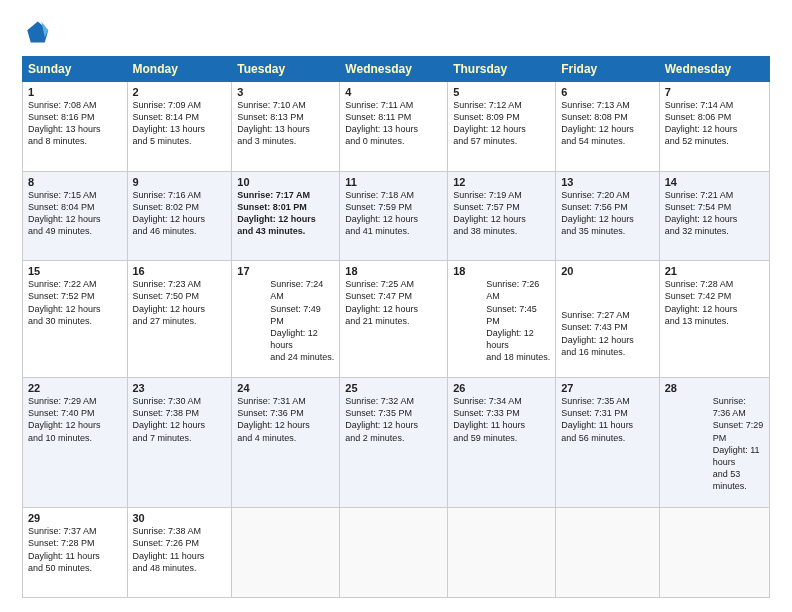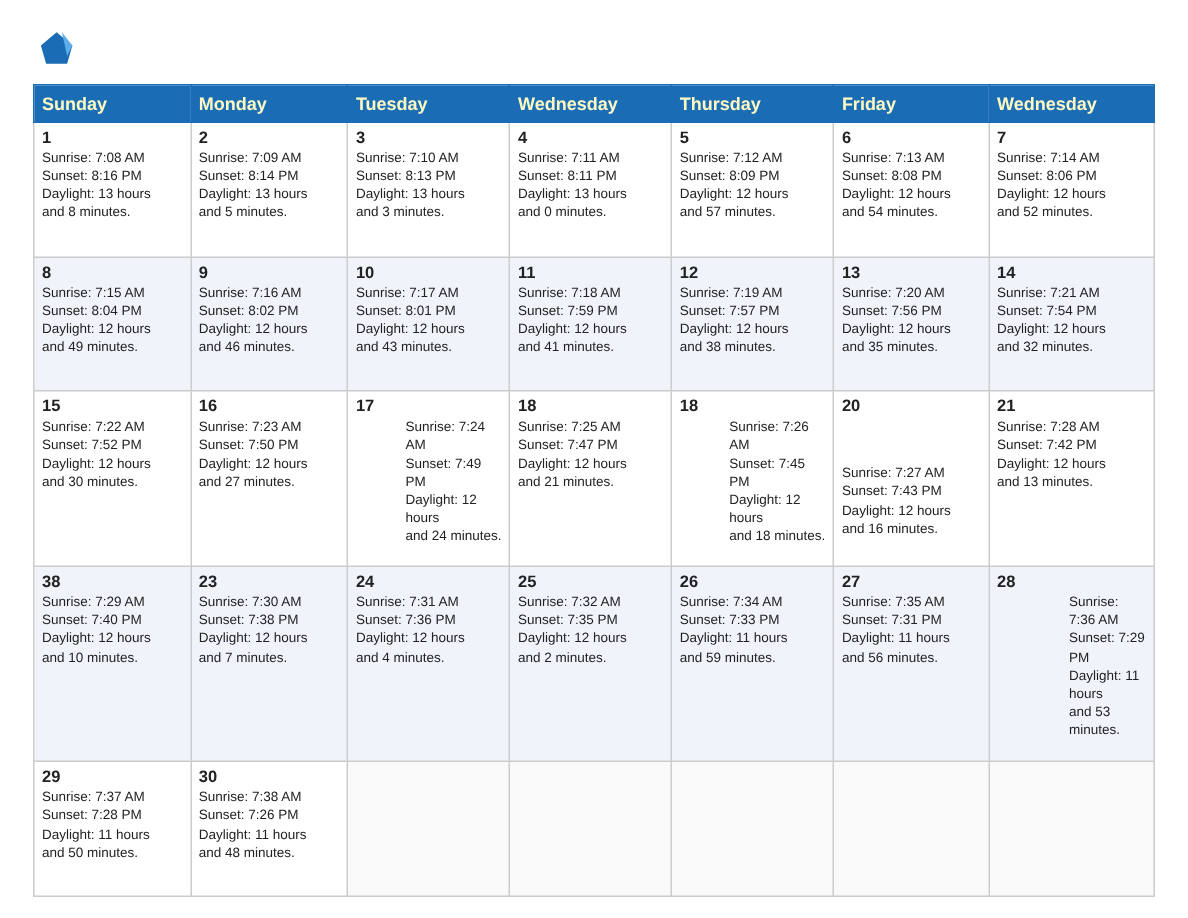--- a/index.html
+++ b/index.html
@@ -199,21 +199,21 @@
           </td>
           <td>
             <span class="day-number">9</span>
             <div class="day-info" style="white-space: pre-line;">Sunrise: 7:16 AM
 Sunset: 8:02 PM
 Daylight: 12 hours
 and 46 minutes.</div>
           </td>
           <td>
             <span class="day-number">10</span>
-            <div class="day-info" style="white-space: pre-line;">Sunrise: 7:17 AM
+            <div class="day-info" style="white-space: pre-line; font-weight: bold;">Sunrise: 7:17 AM
 Sunset: 8:01 PM
 Daylight: 12 hours
 and 43 minutes.</div>
           </td>
           <td>
             <span class="day-number">11</span>
             <div class="day-info" style="white-space: pre-line;">Sunrise: 7:18 AM
 Sunset: 7:59 PM
 Daylight: 12 hours
 and 41 minutes.</div>
@@ -286,21 +286,21 @@
           <td>
             <span class="day-number">21</span>
             <div class="day-info" style="white-space: pre-line;">Sunrise: 7:28 AM
 Sunset: 7:42 PM
 Daylight: 12 hours
 and 13 minutes.</div>
           </td>
         </tr>
         <tr>
           <td>
-            <span class="day-number">38</span>
+            <span class="day-number">22</span>
             <div class="day-info" style="white-space: pre-line;">Sunrise: 7:29 AM
 Sunset: 7:40 PM
 Daylight: 12 hours
 and 10 minutes.</div>
           </td>
           <td>
             <span class="day-number">23</span>
             <div class="day-info" style="white-space: pre-line;">Sunrise: 7:30 AM
 Sunset: 7:38 PM
 Daylight: 12 hours

